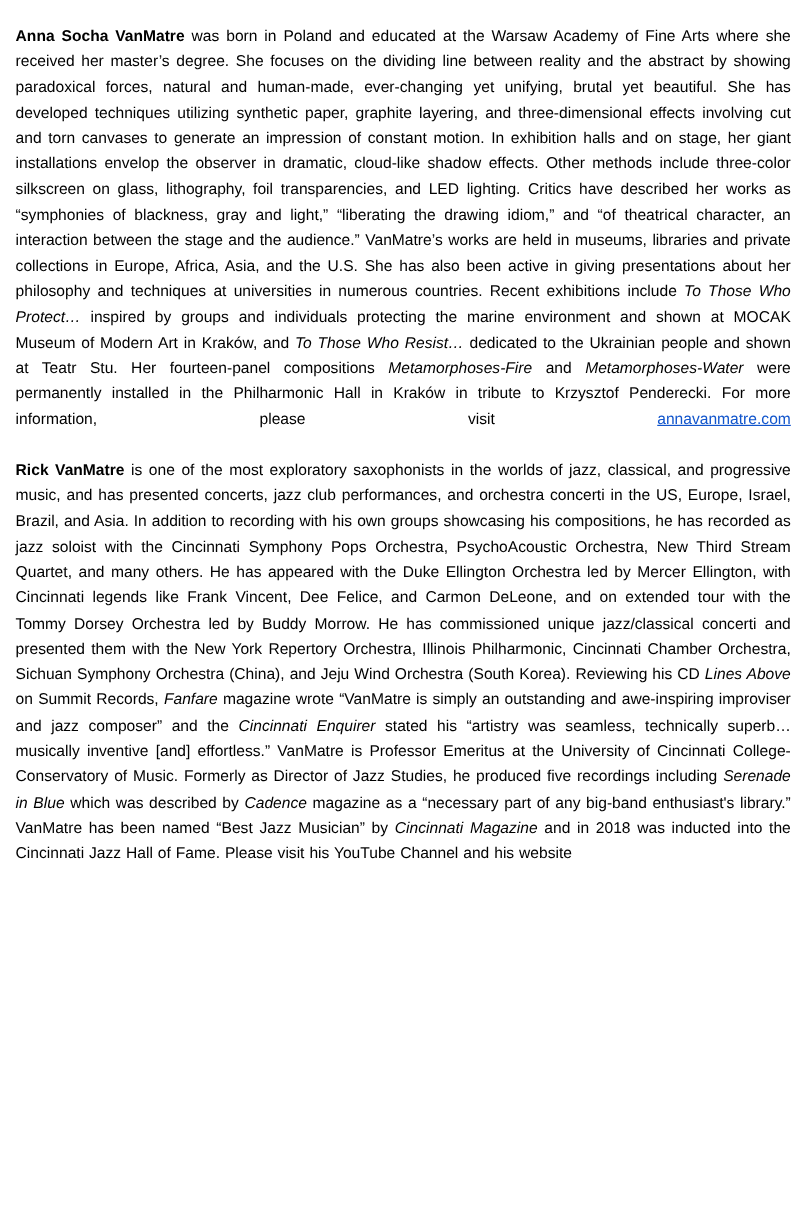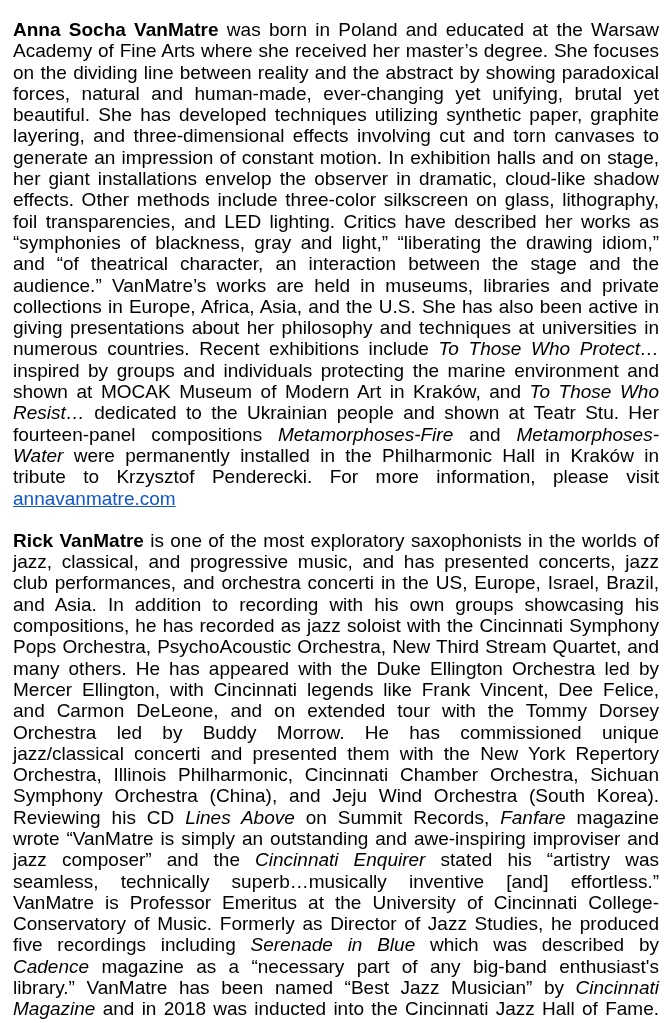--- a/index.html
+++ b/index.html
@@ -16,21 +16,21 @@
   }
   .page {
     box-sizing: border-box;
     width: 672px;
     height: 1023px;
     padding: 19px 13px 0 13px;
     background: var(--bg, #ffffff);
   }
   p.bio {
     margin: 0 0 21px 0;
-    font-size: 19px;
+    font-size: 13px;
     line-height: 21.3px;
     text-align: justify;
     word-spacing: 0.5px;
   }
   p.bio.justify-last {
     text-align-last: justify;
   }
   .bold { font-weight: 700; }
   .italic { font-style: italic; }
   .doc-link {

